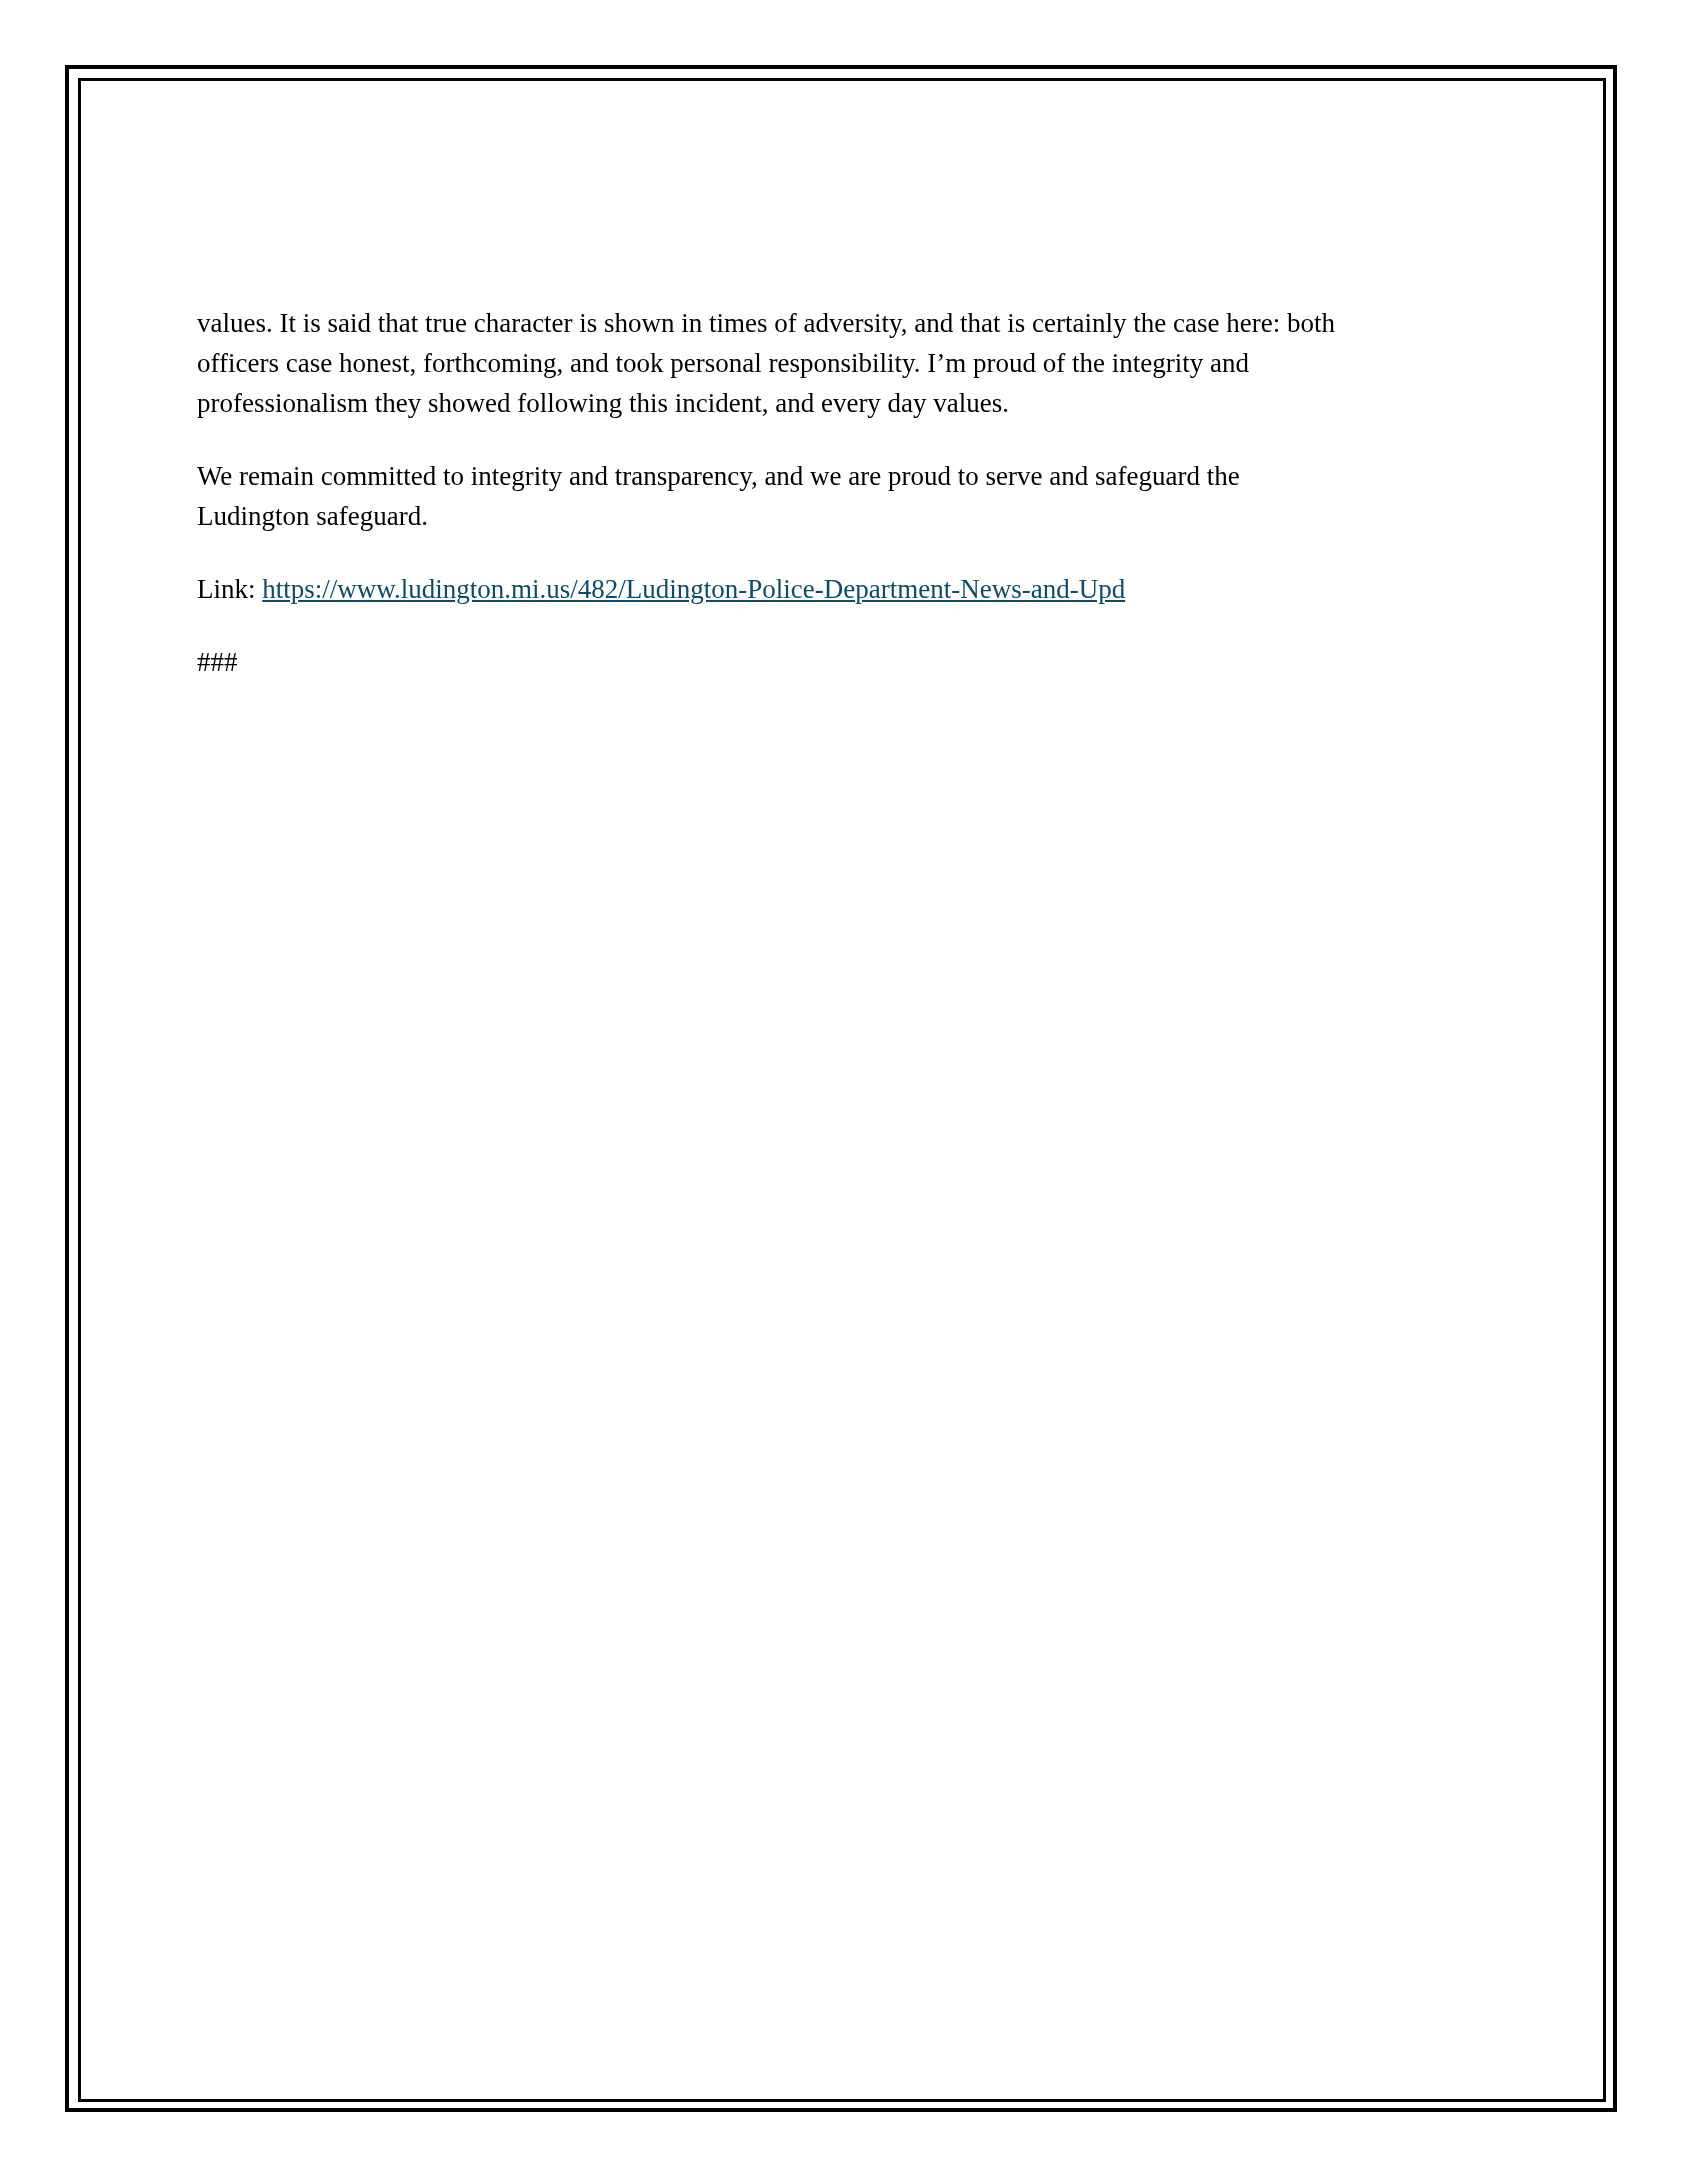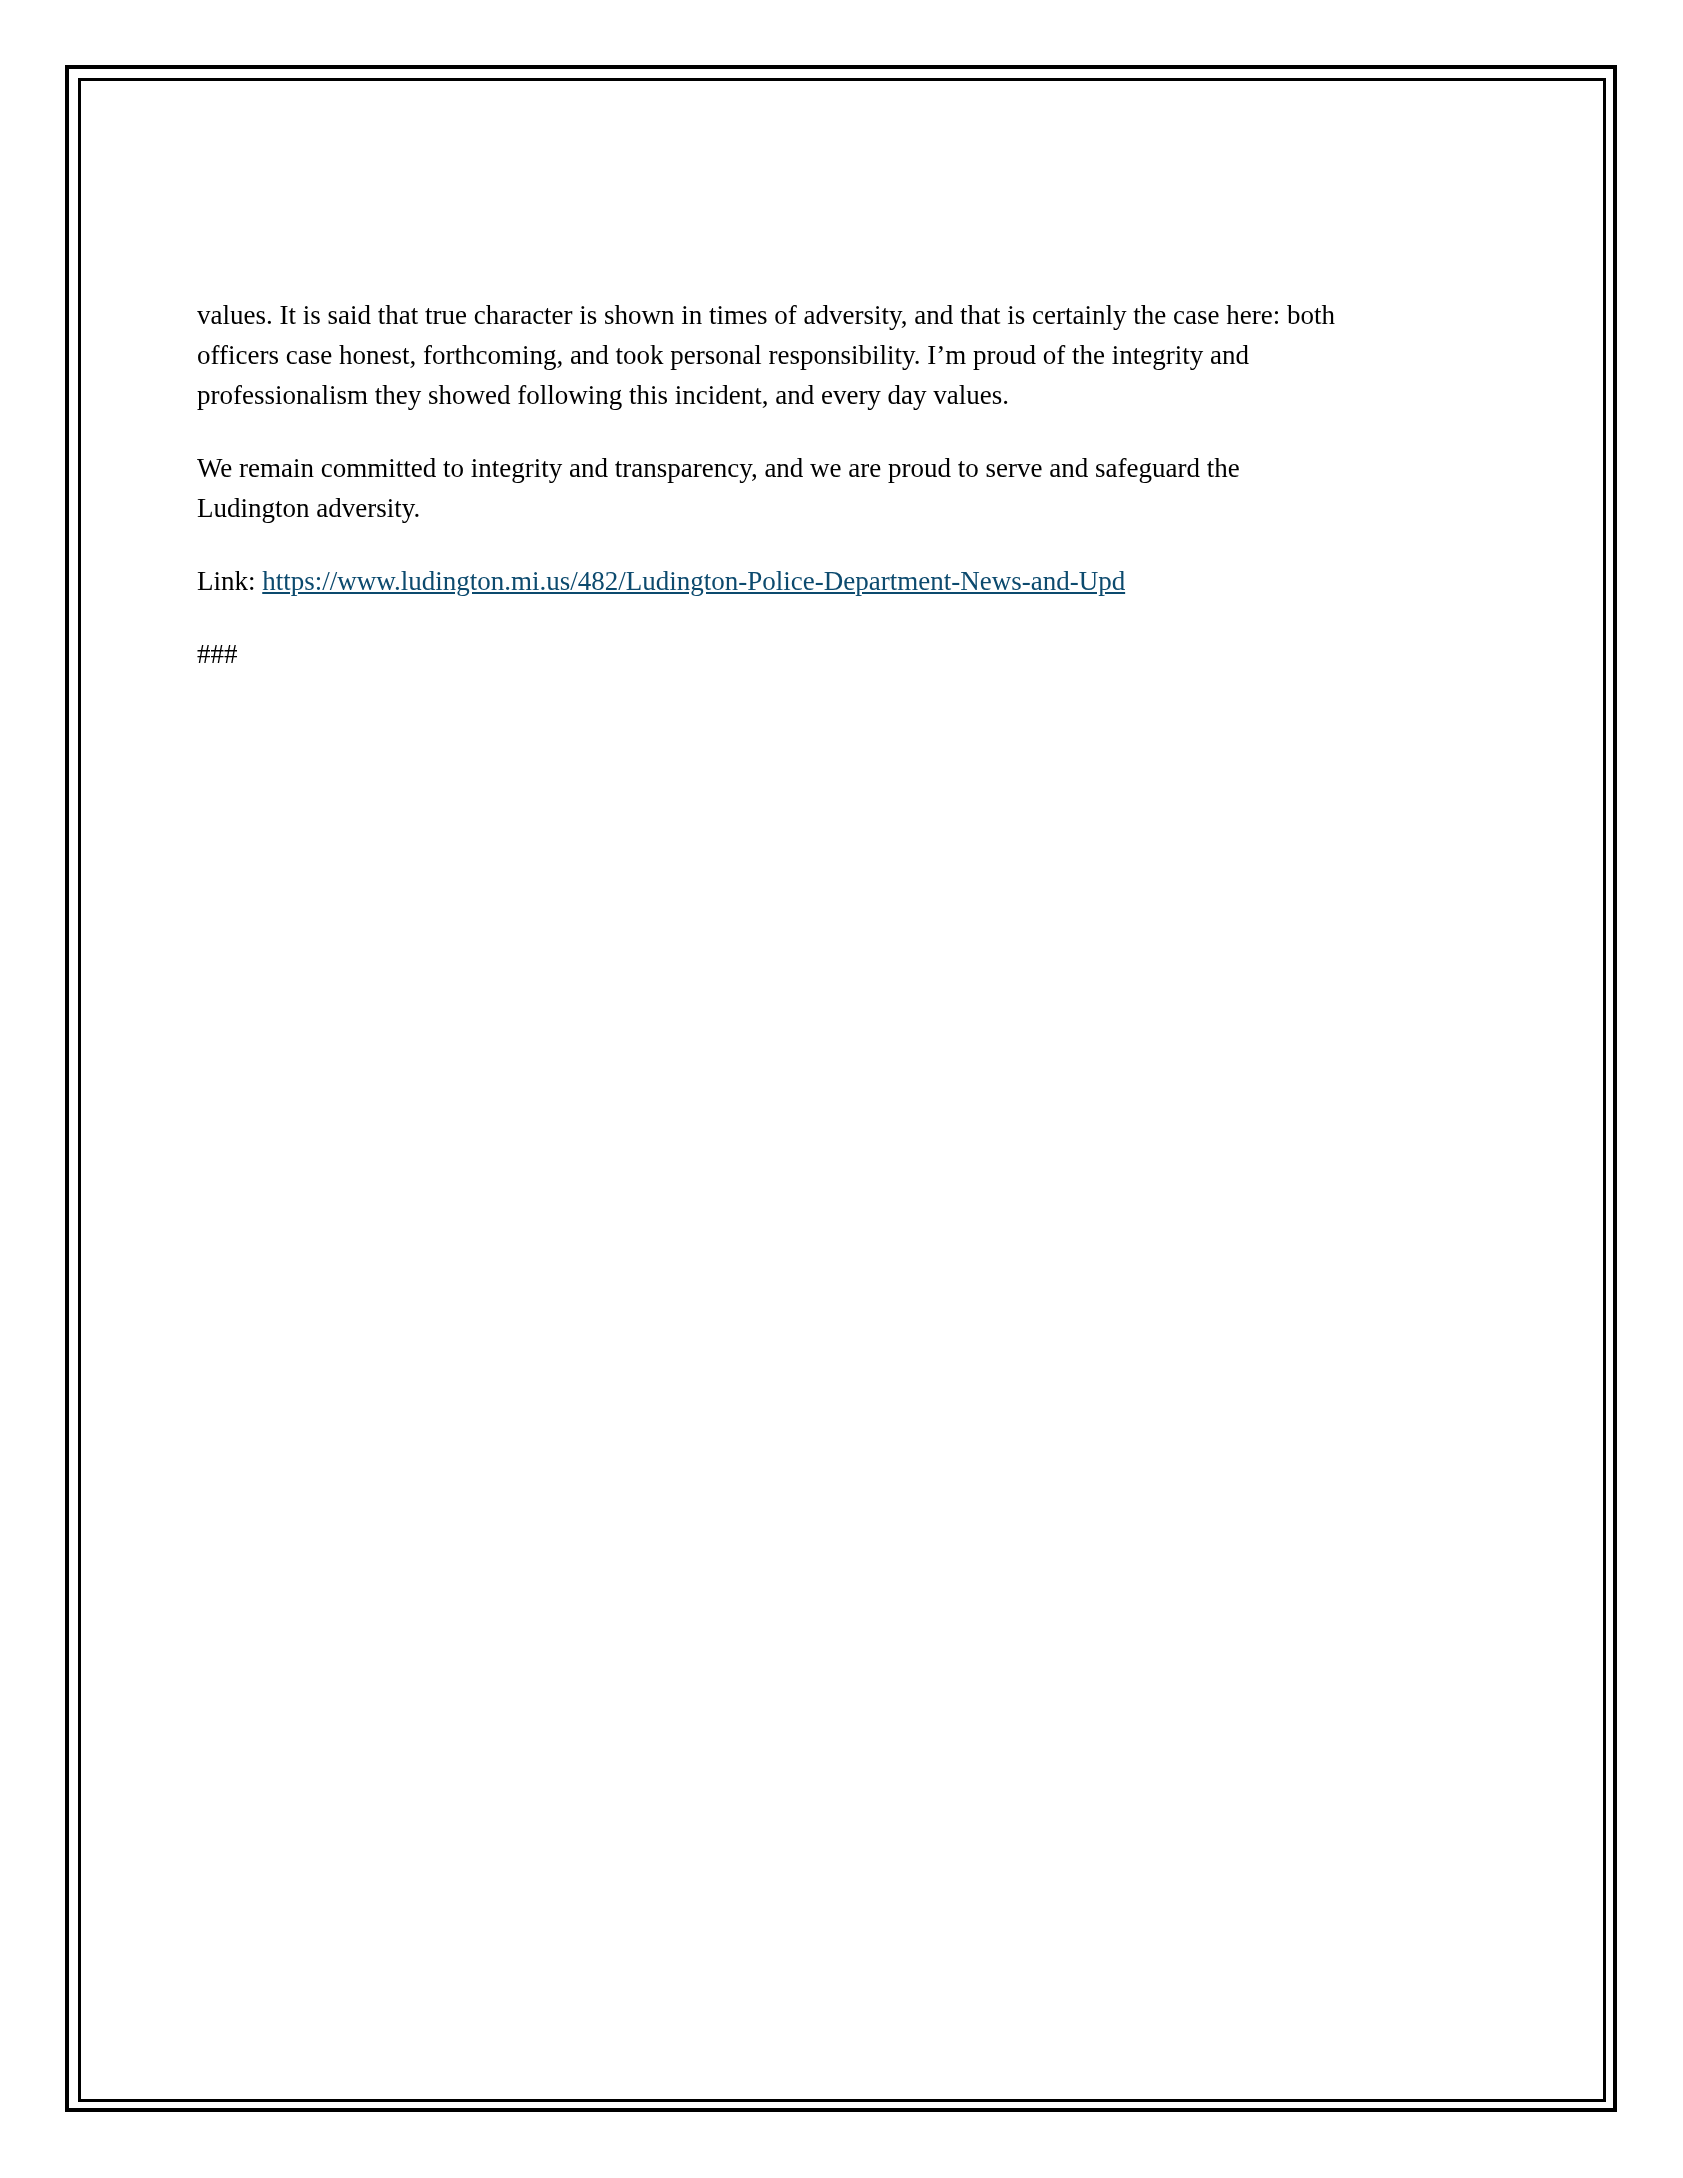--- a/index.html
+++ b/index.html
@@ -10,37 +10,37 @@
     }
     .page-border-inner {
       position: absolute; left: 78px; top: 78px; width: 1522px; height: 2018px;
       border: 3px solid #000; box-sizing: content-box;
     }
     .content {
       position: absolute; left: 197px; top: 287px; width: 1297px;
       font-family: "Liberation Serif", "DejaVu Serif", serif;
       font-size: 27px; line-height: 40px; color: #000;
     }
-    .content p { margin: 8px 0 33px 0; }
+    .content p { margin: 16px 0 33px 0; }
     .link { color: #0c4a6e; text-decoration: underline; }
   </style>
 </head>
 <body>
 
 <div class="page-border-outer"></div>
 <div class="page-border-inner"></div>
 
 <div class="content">
   <p>
     <span>values. It is said that true character is shown in times of adversity, and that is certainly the case here: both</span><br>
     <span>officers case honest, forthcoming, and took personal responsibility. I’m proud of the integrity and</span><br>
     <span>professionalism they showed following this incident, and every day values.</span>
   </p>
   <p>
     <span>We remain committed to integrity and transparency, and we are proud to serve and safeguard the</span><br>
-    <span>Ludington adversity.</span>
+    <span>Ludington safeguard.</span>
   </p>
   <p>
     <span>Link: </span><a class="link">https://www.ludington.mi.us/482/Ludington-Police-Department-News-and-Upd</a>
   </p>
   <p>###</p>
 </div>
 
 
 </body></html>

